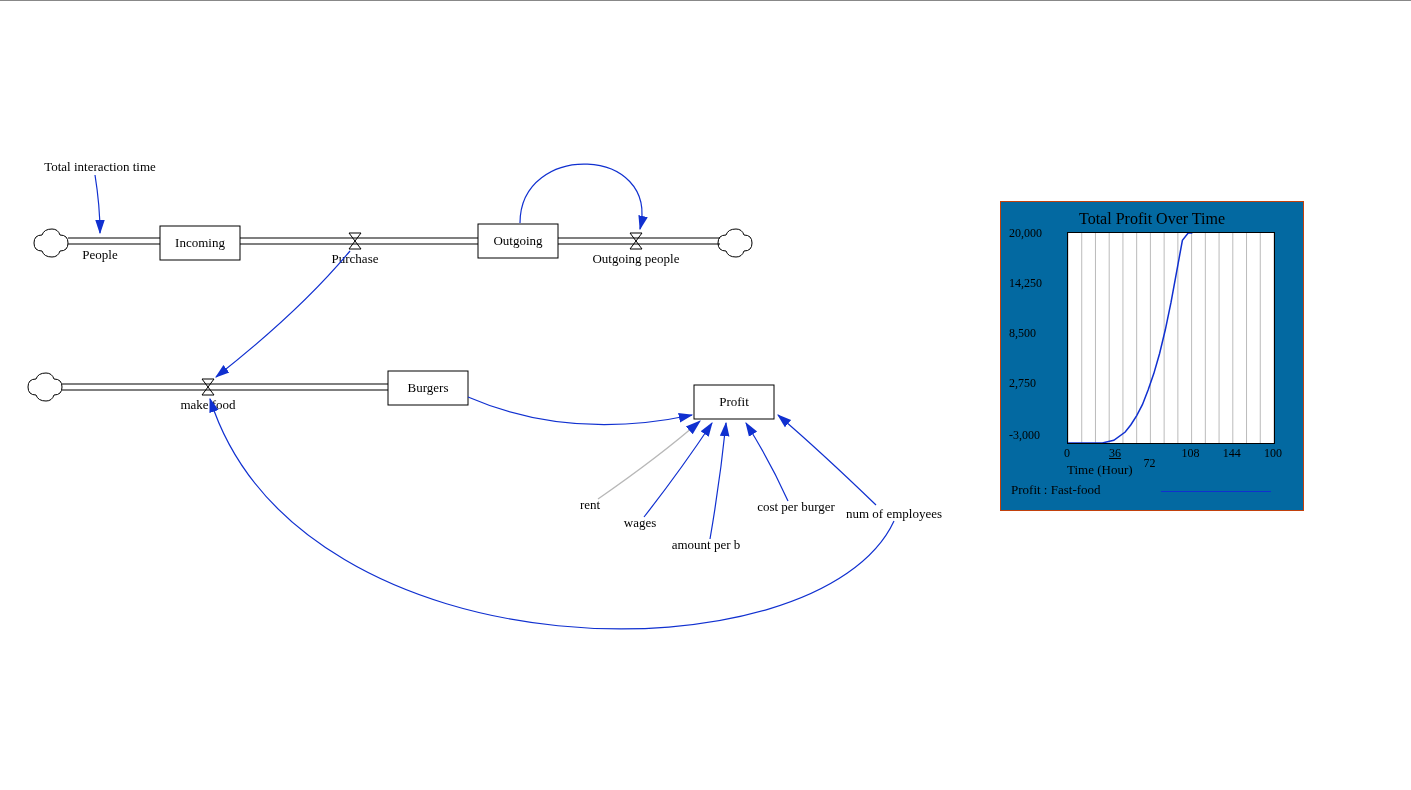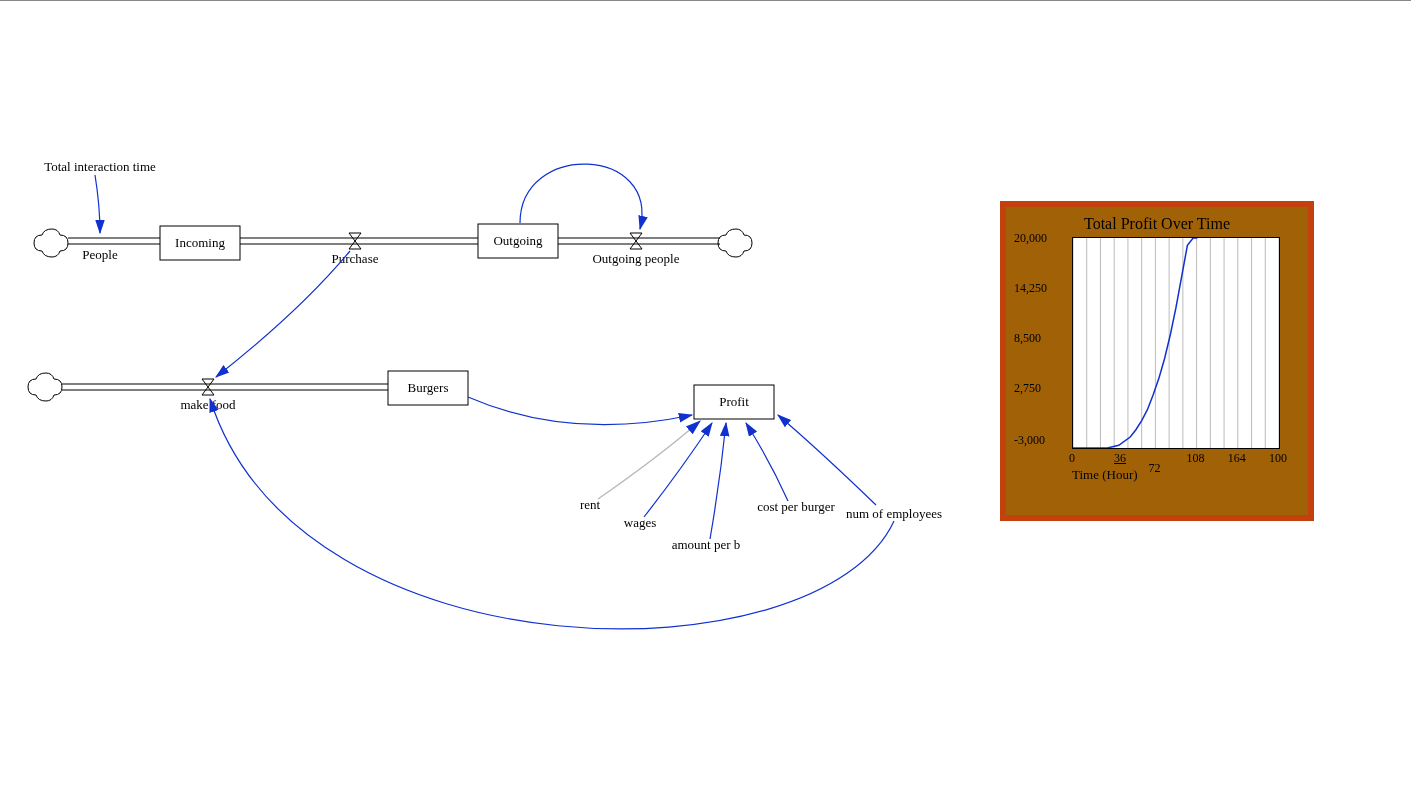--- a/index.html
+++ b/index.html
@@ -1,20 +1,20 @@
 <!DOCTYPE html>
 <html><head>
 <meta charset="utf-8">
 <style>
   html,body{margin:0;padding:0;width:1411px;height:790px;background:#fff;font-family:"Times New Roman",Times,serif;font-size:13px;color:#000}
   .wrap{position:relative;width:1411px;height:790px;border-top:1px solid #888}
   svg{position:absolute;top:0;left:0}
   .box-label{font-family:"Times New Roman",Times,serif;font-size:13px}
   .aux-label{font-family:"Times New Roman",Times,serif;font-size:13px}
-  .chart-panel{position:absolute;left:1000px;top:200px;width:302px;height:308px;border:6px solid #c2410c;background:#a16207}
+  .chart-panel{position:absolute;left:1000px;top:200px;width:302px;height:308px;border:1px solid #c2410c;background:#0369a1}
   .chart-panel .shadow{position:absolute;right:-4px;top:-4px;width:302px;height:308px;border:1px solid #aaa;z-index:-1}
   .chart-title{position:absolute;top:8px;left:0;right:0;text-align:center;font-size:16px}
   .plot{position:absolute;left:66px;top:30px;width:206px;height:210px;border:1px solid #000;background:#fff}
   .ytick{position:absolute;left:8px;width:54px;text-align:left;font-size:12px}
   .xtick{position:absolute;top:244px;width:30px;text-align:center;font-size:12px;transform:translateX(-15px)}
   .xaxis-label{position:absolute;top:260px;left:66px;width:206px;text-align:left;font-size:13px}
   .legend-row{position:absolute;left:10px;bottom:10px;right:10px;height:18px;font-size:13px}
   .legend-line{position:absolute;left:150px;top:9px;width:110px;height:0;border-top:1.5px solid #1030d0}
 </style>
 </head>
@@ -149,20 +149,24 @@
           <line x1="192.26666666666668" x2="192.26666666666668" y1="0" y2="210" stroke="#bbb" stroke-width="1"></line>
           <line x1="206" x2="206" y1="0" y2="210" stroke="#bbb" stroke-width="1"></line>
           <path d="M 0.0 210.0 L 11.4 210.0 L 22.9 210.0 L 34.3 210.0 L 45.8 207.3 L 57.2 199.0 L 62.9 191.7 L 68.7 182.6 L 74.4 171.7 L 80.1 157.0 L 85.8 140.6 L 91.6 120.5 L 97.3 96.8 L 103.0 69.4 L 108.7 38.3 L 114.4 7.3 L 120.2 0.0 L 123.6 0.0 L 123.6 -5" fill="none" stroke="#1030d0" stroke-width="1.5"></path>
         </svg>
       </div>
 
   <div class="xtick" id="xt0" style="left: 66px;">0</div>
   <div class="xtick" id="xt1" style="left: 114px; text-decoration: underline;">36</div>
   <div class="xtick" id="xt2" style="left: 148.4px; margin-top: 10px;">72</div>
   <div class="xtick" id="xt3" style="left: 189.6px;">108</div>
-  <div class="xtick" id="xt4" style="left: 230.8px;">164</div>
+  <div class="xtick" id="xt4" style="left: 230.8px;">144</div>
   <div class="xtick" id="xt5" style="left: 272px;">100</div>
 
   <div class="xaxis-label">Time (Hour)</div>
 
+  <div class="legend-row">
+    <span>Profit : Fast-food</span>
+    <div class="legend-line"></div>
+  </div>
 </div>
 
 </div>
 
 </body></html>

